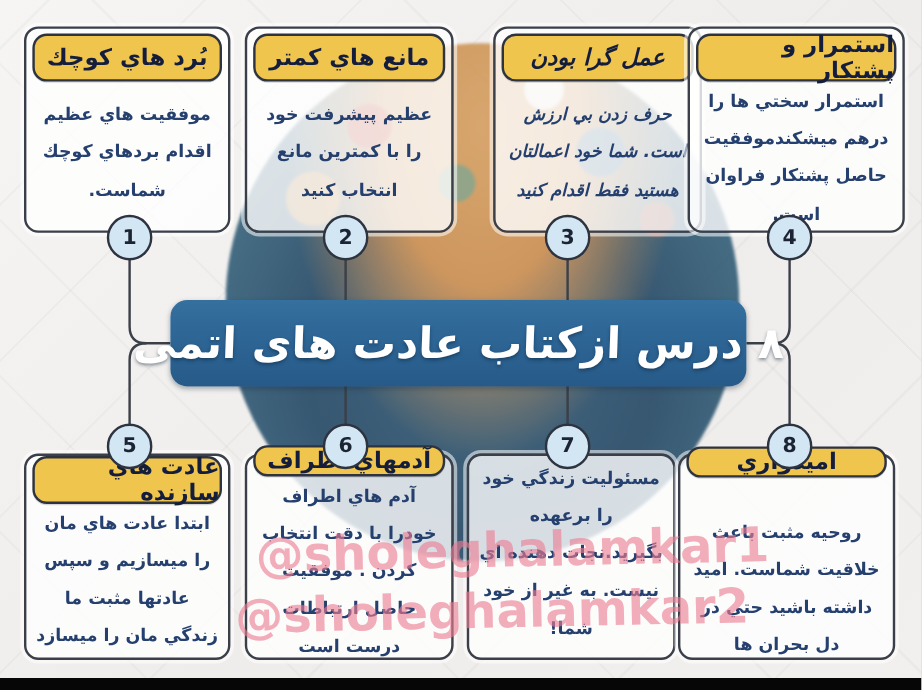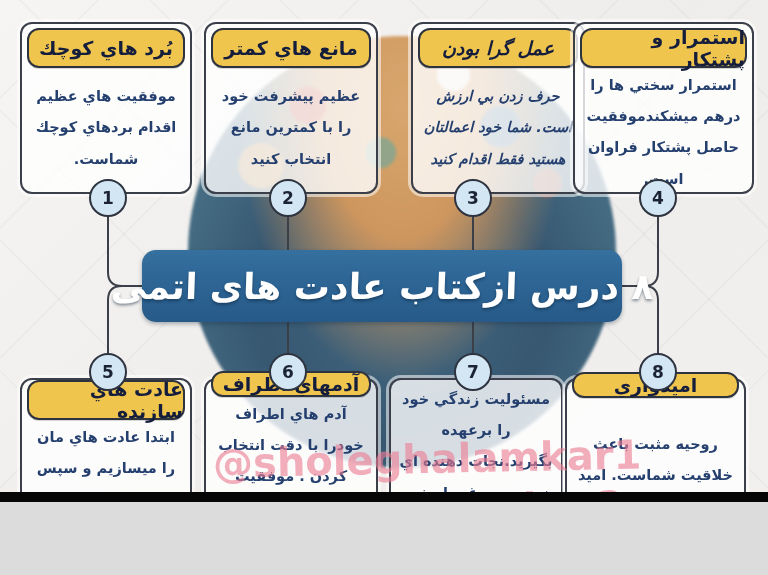--- a/index.html
+++ b/index.html
@@ -1,16 +1,16 @@
 <!DOCTYPE html>
 <html><head>
 <meta charset="utf-8">
 <style>
   html,body{margin:0;padding:0;background:#dcdcdc;font-family:"DejaVu Sans","Liberation Sans",sans-serif;}
-  .stage{position:relative;width:768px;height:502px;overflow:hidden;
+  .stage{position:relative;width:768px;height:575px;overflow:hidden;
     background:
       repeating-linear-gradient(45deg, rgba(120,125,140,0.05) 0 2px, transparent 2px 92px),
       repeating-linear-gradient(-45deg, rgba(120,125,140,0.05) 0 2px, transparent 2px 92px),
       linear-gradient(135deg,#f6f5f3 0%,#efedeb 55%,#f2f0ee 100%);
   }
   
   .bg-blob{position:absolute;left:188px;top:36px;width:428px;height:432px;border-radius:50%;
     background:
       radial-gradient(circle at 28% 16%, rgba(196,60,48,0.75) 0 18px, rgba(196,60,48,0) 19px),
       radial-gradient(circle at 62% 9%, rgba(238,240,244,0.85) 0 16px, rgba(238,240,244,0) 17px),

